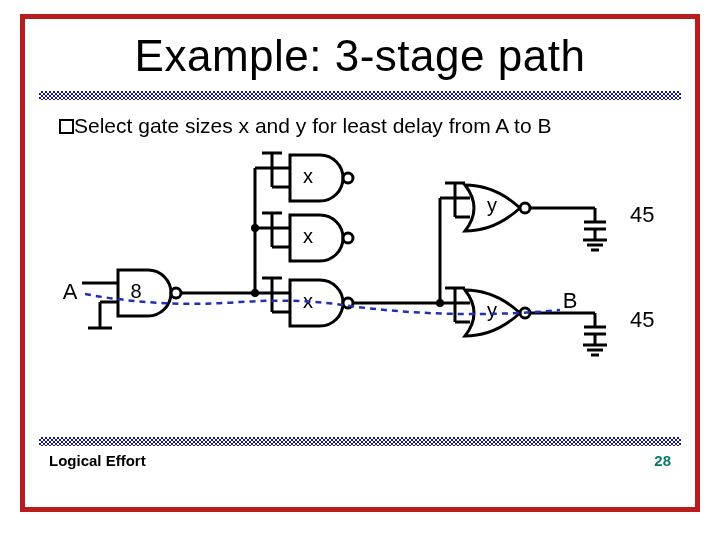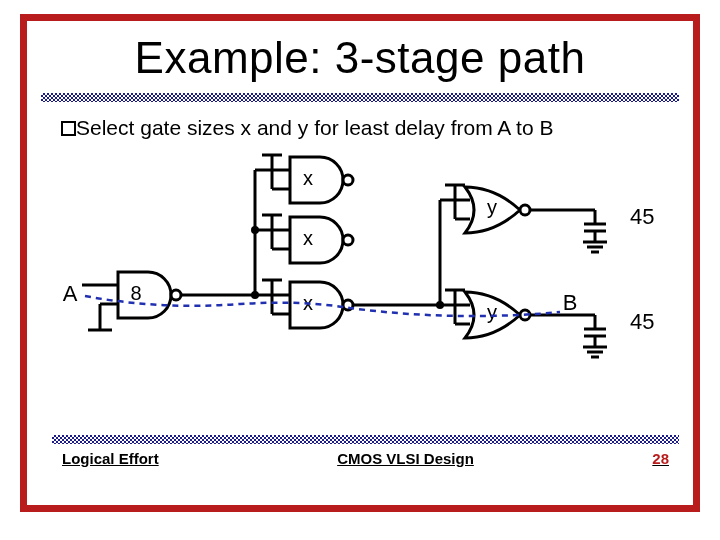--- a/index.html
+++ b/index.html
@@ -10,21 +10,21 @@
     height: 540px;
     font-family: Arial, Helvetica, sans-serif;
     position: relative;
   }
   .slide-border {
     position: absolute;
     top: 14px;
     left: 20px;
     right: 20px;
     bottom: 28px;
-    border: 7px solid #b91c1c;
+    border: 5px solid #b91c1c;
     background: #fff;
   }
   .title {
     font-family: Impact, "Arial Black", sans-serif;
     font-size: 44px;
     letter-spacing: 0.5px;
     color: #000;
     text-align: center;
     margin-top: 12px;
     margin-bottom: 10px;
@@ -60,36 +60,35 @@
     height: 250px;
     margin: 12px auto 0 auto;
   }
   .diagram-wrap svg {
     position: absolute;
     top: 0;
     left: 0;
   }
   .footer-bar-wrap {
     position: absolute;
-    left: 11px;
+    left: 0;
     right: 0;
     bottom: 38px;
-    text-decoration: underline;
   }
   .footer-row {
     display: flex;
     justify-content: space-between;
     align-items: baseline;
     padding: 6px 24px 0 24px;
     font-size: 15px;
     font-weight: bold;
   }
   .footer-left { color: #000; }
   .footer-center { color: #000; text-align: center; flex: 1; }
-  .footer-right { color: #b91c1c; }
+  .footer-right { color: #0f766e; }
 </style>
 </head>
 <body>
 
 <div class="slide-border">
 
   <div class="title">Example: 3-stage path</div>
   <div class="checker-bar"></div>
 
   <div class="bullet-row">
@@ -184,18 +183,17 @@
       <text x="590" y="177" font-size="22">45</text>
 
       <path d="M45 144 Q120 158 200 152 Q260 148 310 156 Q370 164 430 164 Q480 164 520 160" fill="none" stroke="#2030b0" stroke-width="2.5" stroke-dasharray="6 5"></path>
     </svg>
   </div>
 
   <div class="footer-bar-wrap">
     <div class="checker-bar"></div>
     <div class="footer-row">
       <span class="footer-left">Logical Effort</span>
-      <span class="footer-center">CMOS VLSI Design</span>
       <span class="footer-right">28</span>
     </div>
   </div>
 
 </div>
 
 </body></html>

